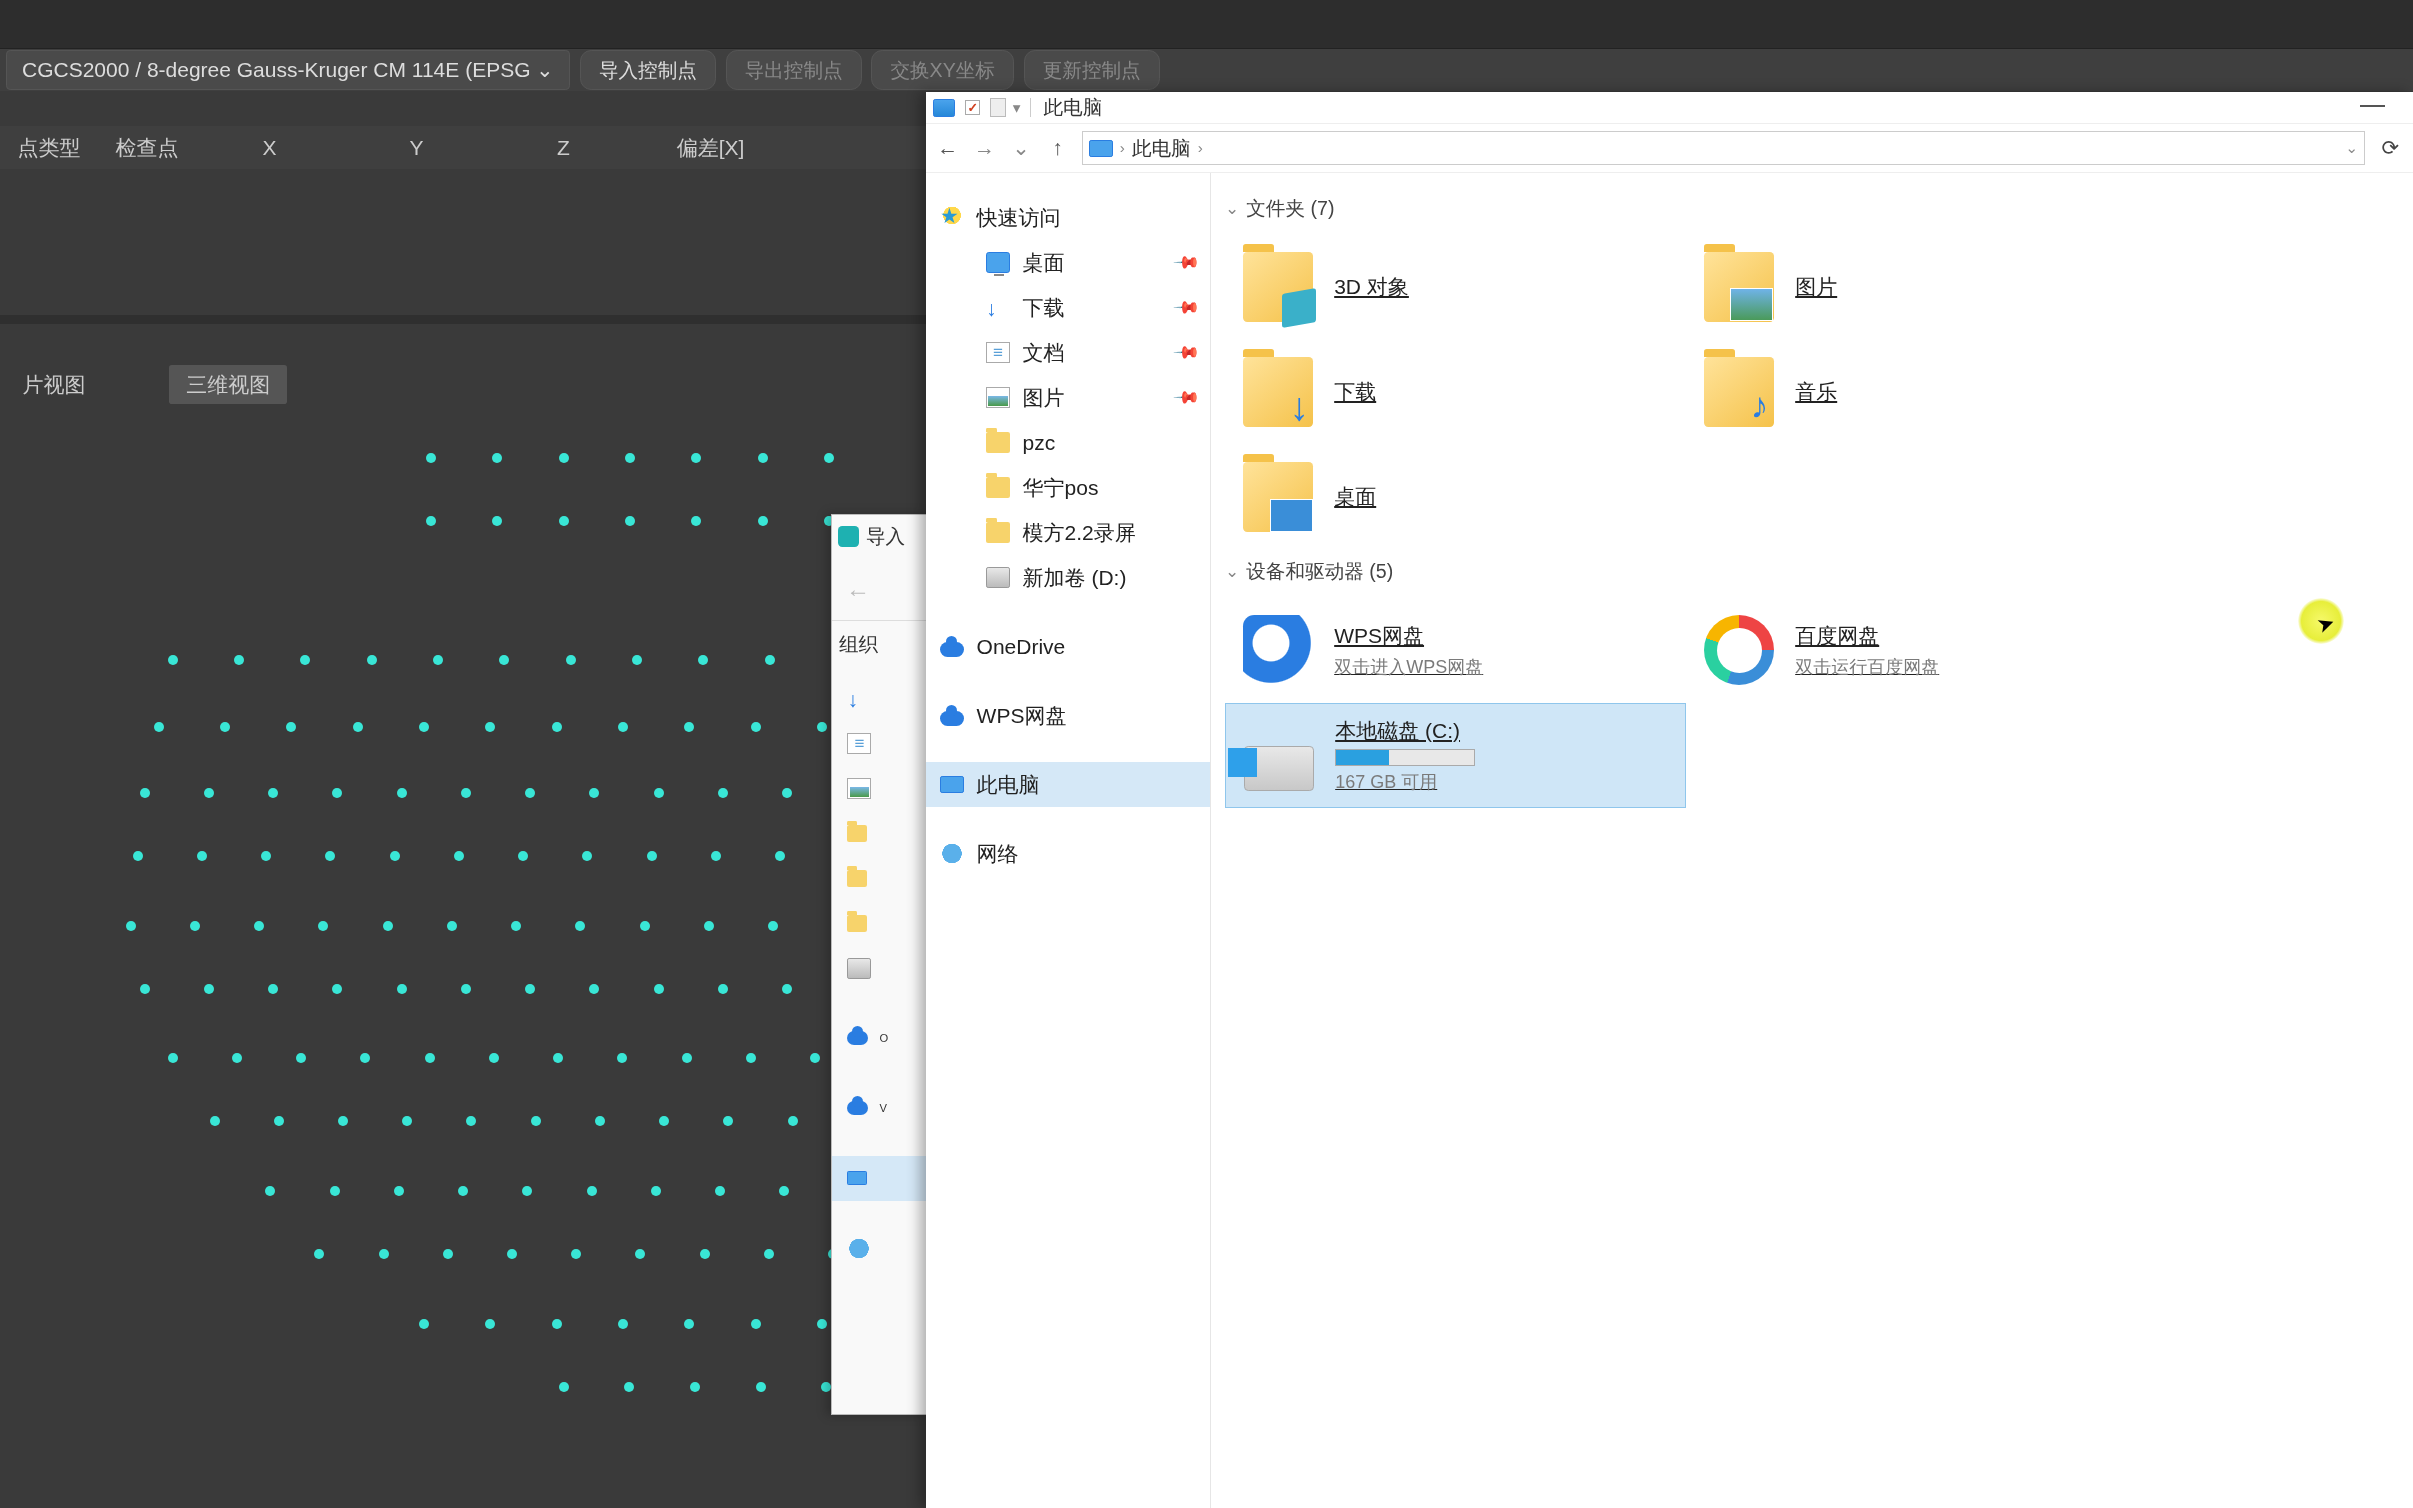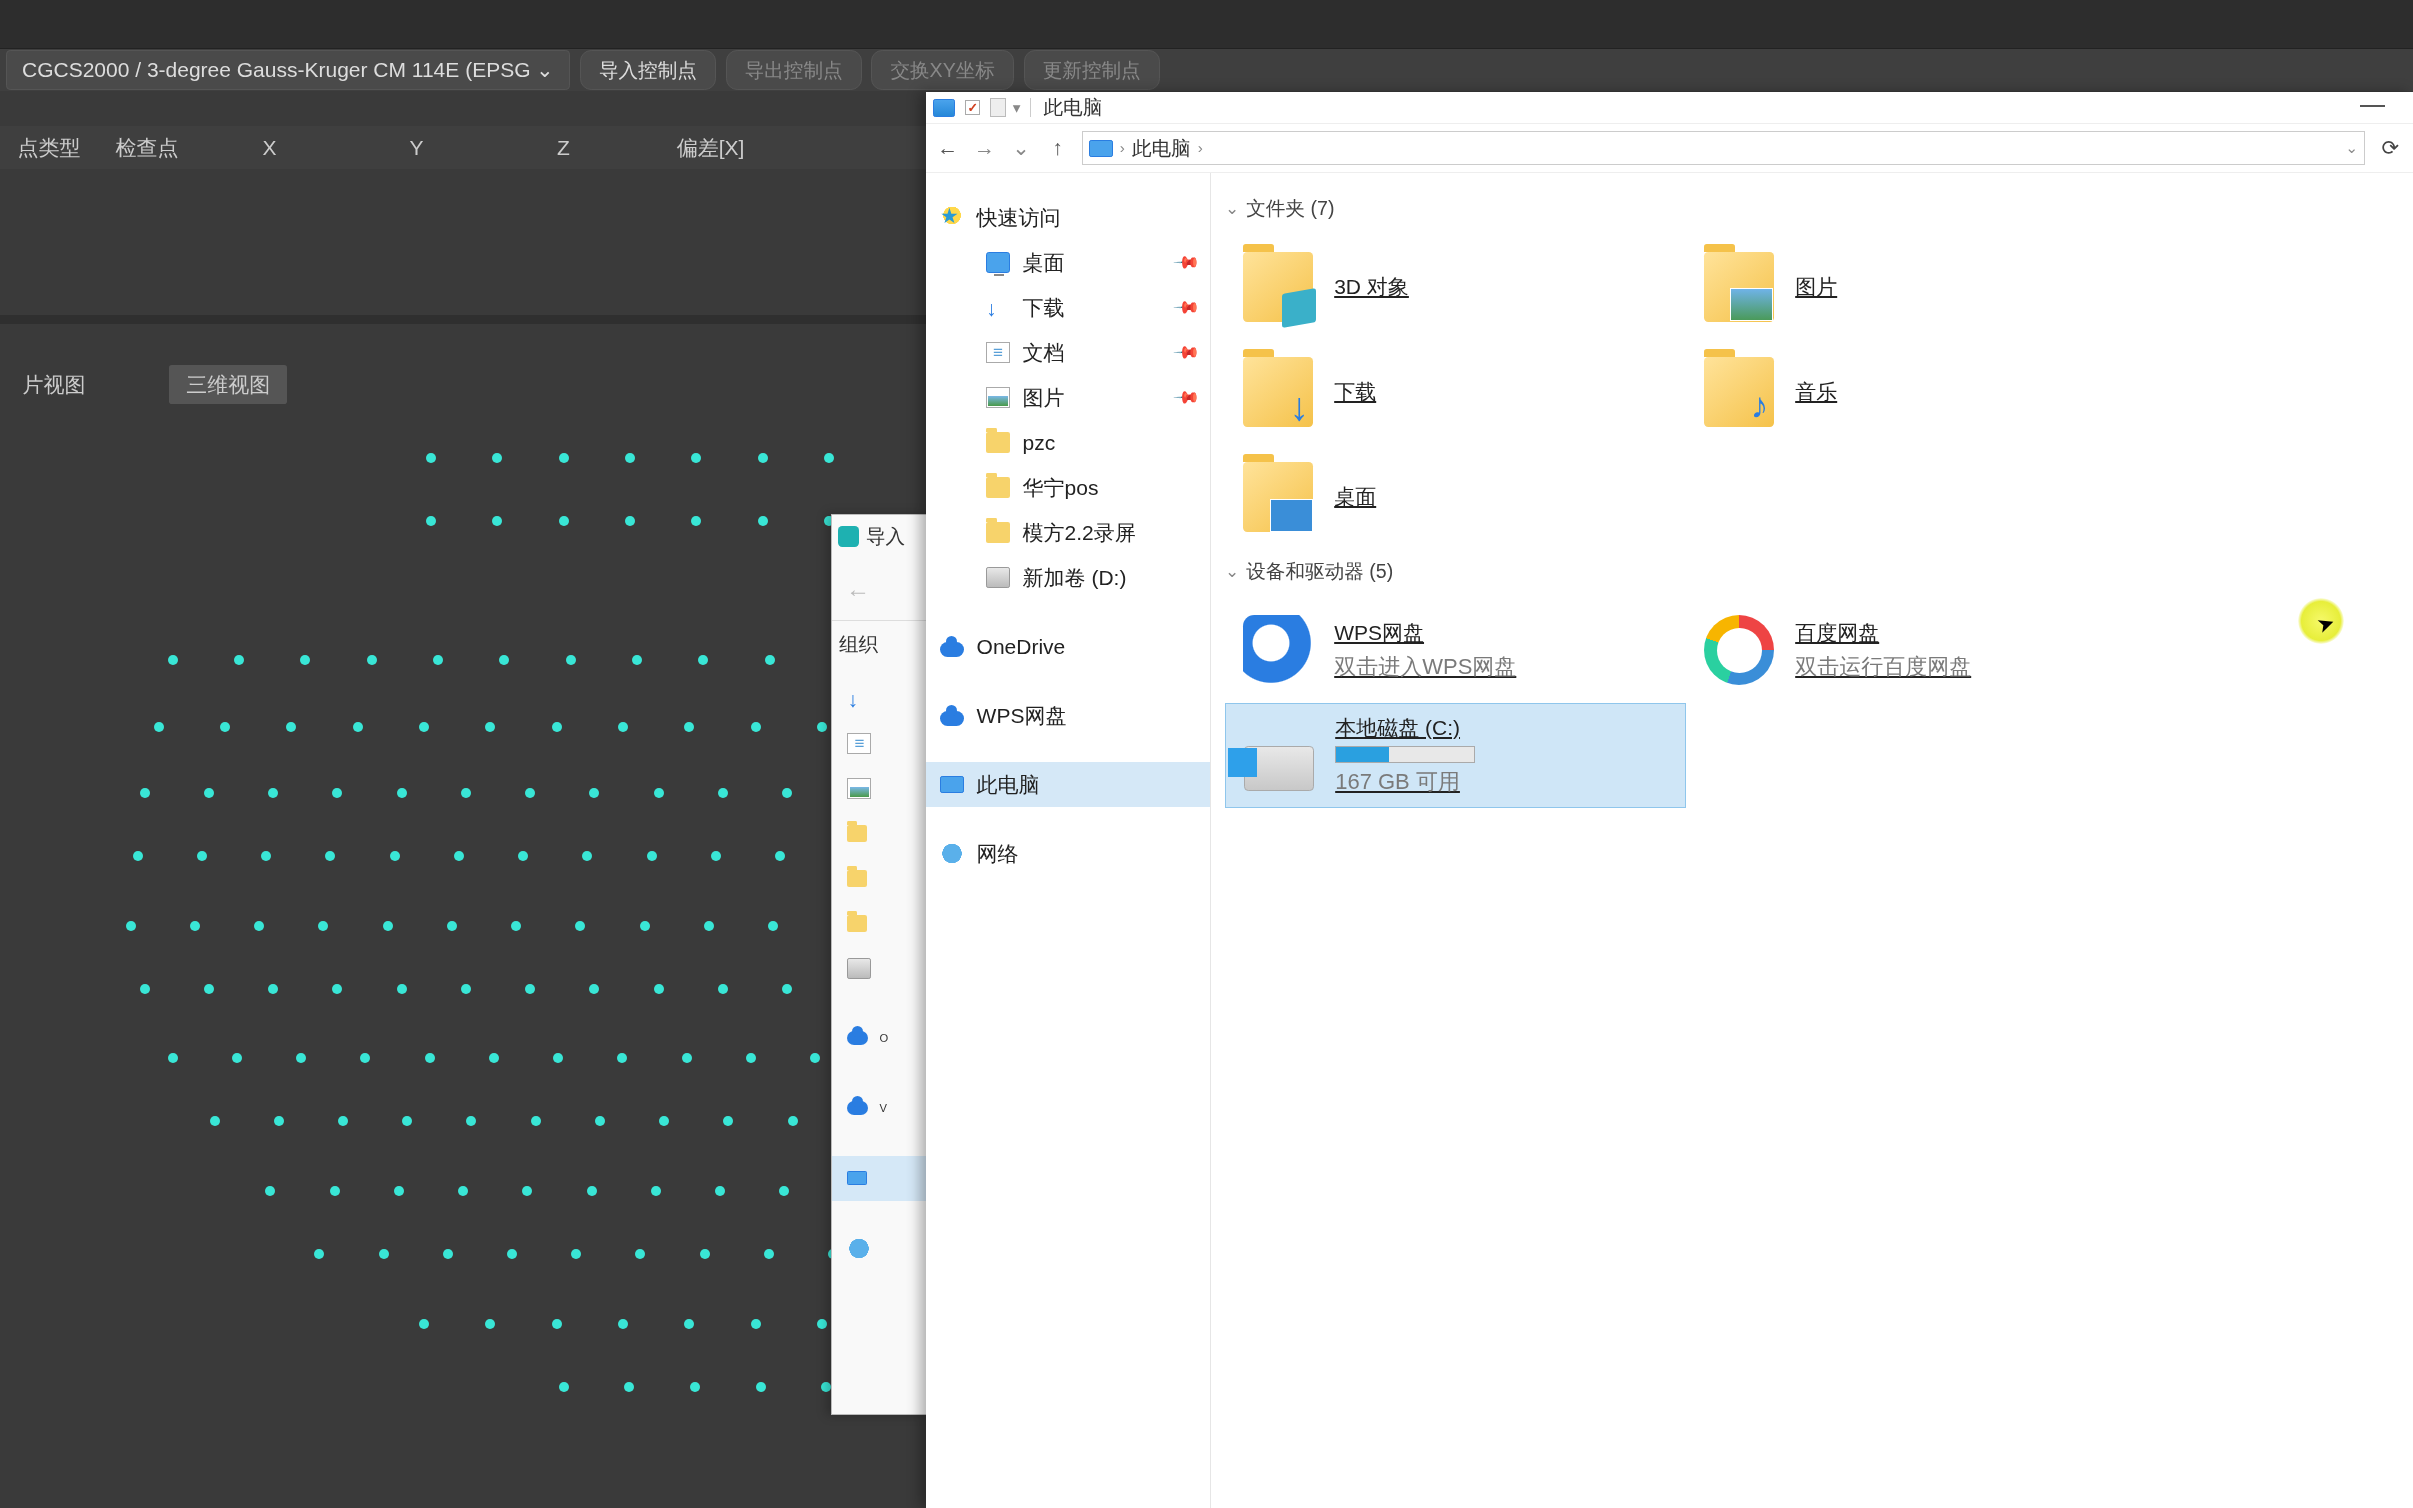--- a/index.html
+++ b/index.html
@@ -101,37 +101,37 @@
 .big-ico.folder3d.desk::after{content:"";position:absolute;right:0;bottom:0;width:41px;height:31px;background:#3a8ed8;border:1.4px solid #fff;}
 .big-ico.wps { background:radial-gradient(circle at 40% 40%,#fff 30%,#2a7de1 32% 66%, transparent 68%);border-radius:11.2px;}
 .big-ico.baidu { background:conic-gradient(#e44 0 90deg,#3a8ed8 90deg 200deg,#2ad0a0 200deg 290deg,#f7b500 290deg 360deg);border-radius:50%; }
 .big-ico.baidu::after{content:"";position:absolute;inset:12.6px;background:#fff;border-radius:50%;}
 .big-ico.drive { background:linear-gradient(#e8e8e8,#c8c8c8);border:0.7px solid #aaa;border-radius:4.2px;height:45px;top:12.6px;}
 .big-ico.drive.win::before{content:"";position:absolute;left:-17px;top:1.4px;width:29px;height:29px;background:#2ea0ea;}
 .big-ico.cdrom { background:radial-gradient(circle,#fff 20%,#d0d0d0 60%);border-radius:50%;border:0.7px solid #999;}
 .big-ico.cdrom::after{content:"";position:absolute;inset:25px;background:#888;border-radius:50%;}
 .item-txt { display:flex; flex-direction:column; gap:4.2px;}
 .item-name { font-size: 21px; color: #222; }
-.item-sub { font-size: 22px; color: #7a7a7a; }
+.item-sub { font-size: 18px; color: #7a7a7a; }
 .drive-bar { width: 140px; height: 17px; border:0.7px solid #aaa; background:#e8e8e8; position:relative;}
 .drive-bar::after{content:"";position:absolute;left:0;top:0;bottom:0;width:38%;background:#2aa0e0;}
 
 
 .cursor-spot { position:absolute; width:46px; height:46px; background:radial-gradient(circle,#f6f96a 0%, #e7ee3a 60%, rgba(247,249,106,0) 72%); border-radius:50%;}
 .cursor-arrow { position:absolute; font-size:21px; color:#000; transform:rotate(-20deg);}
 .min-dash{position:absolute;top:12.6px;right:28px;width:25px;height:2.8px;background:#555;}
 </style>
 </head>
 <body>
 
 <div class="bg-app">
   <div class="bg-titlebar"></div>
   <div class="bg-toolbar">
     <div class="crs-select">
-      <span>CGCS2000 / 3-degree Gauss-Kruger CM 114E (EPSG</span>
+      <span>CGCS2000 / 8-degree Gauss-Kruger CM 114E (EPSG</span>
       <span>⌄</span>
     </div>
     <div class="tool-btn">导入控制点</div>
     <div class="tool-btn disabled">导出控制点</div>
     <div class="tool-btn disabled">交换XY坐标</div>
     <div class="tool-btn disabled">更新控制点</div>
   </div>
   <div class="table-hdr">
     <div class="th small">点类型</div>
     <div class="th small">检查点</div>

